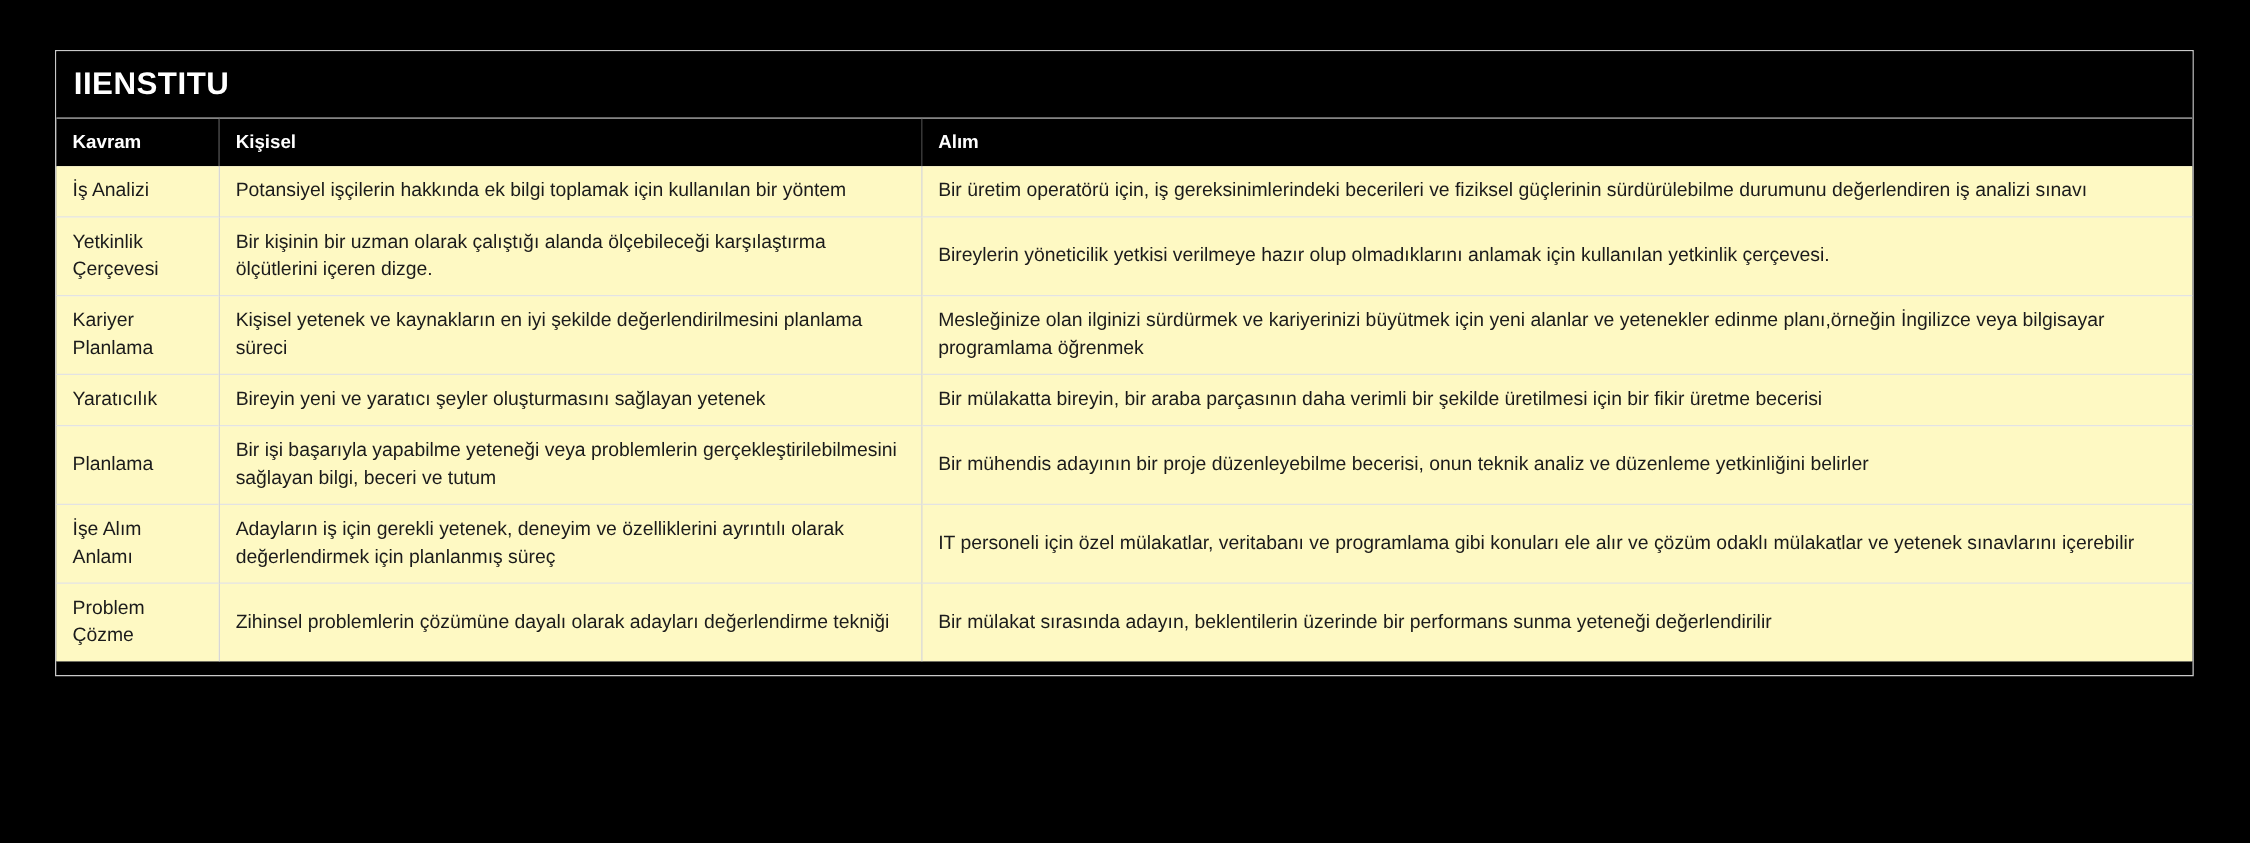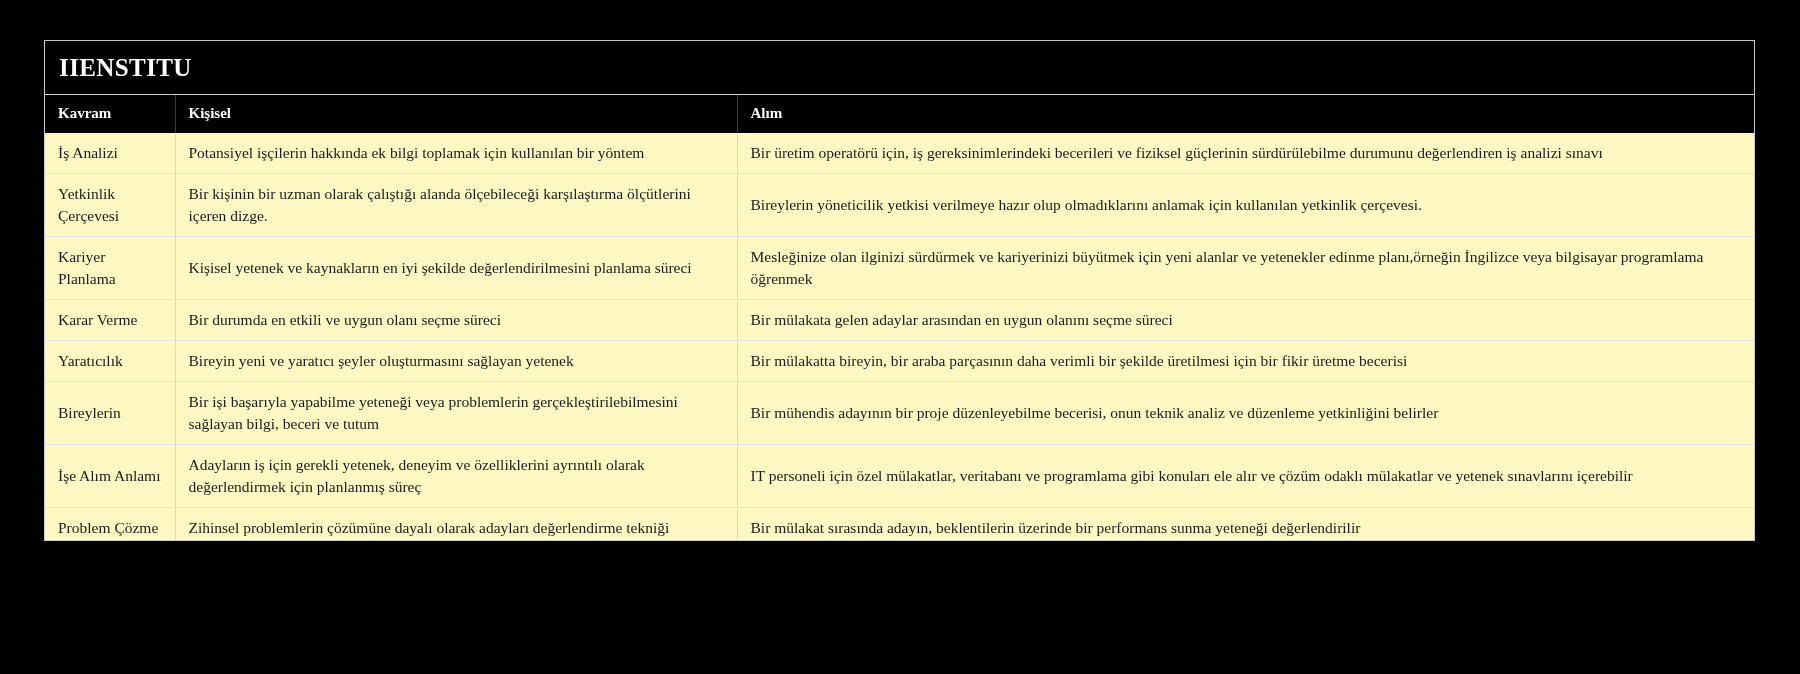--- a/index.html
+++ b/index.html
@@ -25,21 +25,20 @@
   .card {
     position: absolute;
     left: 44px;
     top: 40px;
     width: 1711px;
     height: 501px;
     background: #000000;
     border: 1px solid #c9c9c9;
     box-sizing: border-box;
     overflow: hidden;
-    font-family: Liberation Serif, serif;
   }
 
   .brand-bar {
     height: 54px;
     background: #000000;
     display: flex;
     align-items: center;
     padding-left: 14px;
     box-sizing: border-box;
     border-bottom: 1px solid #c9c9c9;
@@ -131,31 +130,26 @@
           <td class="cell-kavram">Yetkinlik Çerçevesi</td>
           <td>Bir kişinin bir uzman olarak çalıştığı alanda ölçebileceği karşılaştırma ölçütlerini içeren dizge.</td>
           <td>Bireylerin yöneticilik yetkisi verilmeye hazır olup olmadıklarını anlamak için kullanılan yetkinlik çerçevesi.</td>
         </tr>
         <tr>
           <td class="cell-kavram">Kariyer Planlama</td>
           <td>Kişisel yetenek ve kaynakların en iyi şekilde değerlendirilmesini planlama süreci</td>
           <td>Mesleğinize olan ilginizi sürdürmek ve kariyerinizi büyütmek için yeni alanlar ve yetenekler edinme planı,örneğin İngilizce veya bilgisayar programlama öğrenmek</td>
         </tr>
         <tr>
-          <td class="cell-kavram">Karar Verme</td>
-          <td>Bir durumda en etkili ve uygun olanı seçme süreci</td>
-          <td>Bir mülakata gelen adaylar arasından en uygun olanını seçme süreci</td>
-        </tr>
-        <tr>
           <td class="cell-kavram">Yaratıcılık</td>
           <td>Bireyin yeni ve yaratıcı şeyler oluşturmasını sağlayan yetenek</td>
           <td>Bir mülakatta bireyin, bir araba parçasının daha verimli bir şekilde üretilmesi için bir fikir üretme becerisi</td>
         </tr>
         <tr>
-          <td class="cell-kavram">Bireylerin</td>
+          <td class="cell-kavram">Planlama</td>
           <td>Bir işi başarıyla yapabilme yeteneği veya problemlerin gerçekleştirilebilmesini sağlayan bilgi, beceri ve tutum</td>
           <td>Bir mühendis adayının bir proje düzenleyebilme becerisi, onun teknik analiz ve düzenleme yetkinliğini belirler</td>
         </tr>
         <tr>
           <td class="cell-kavram">İşe Alım Anlamı</td>
           <td>Adayların iş için gerekli yetenek, deneyim ve özelliklerini ayrıntılı olarak değerlendirmek için planlanmış süreç</td>
           <td>IT personeli için özel mülakatlar, veritabanı ve programlama gibi konuları ele alır ve çözüm odaklı mülakatlar ve yetenek sınavlarını içerebilir</td>
         </tr>
         <tr>
           <td class="cell-kavram">Problem Çözme</td>

